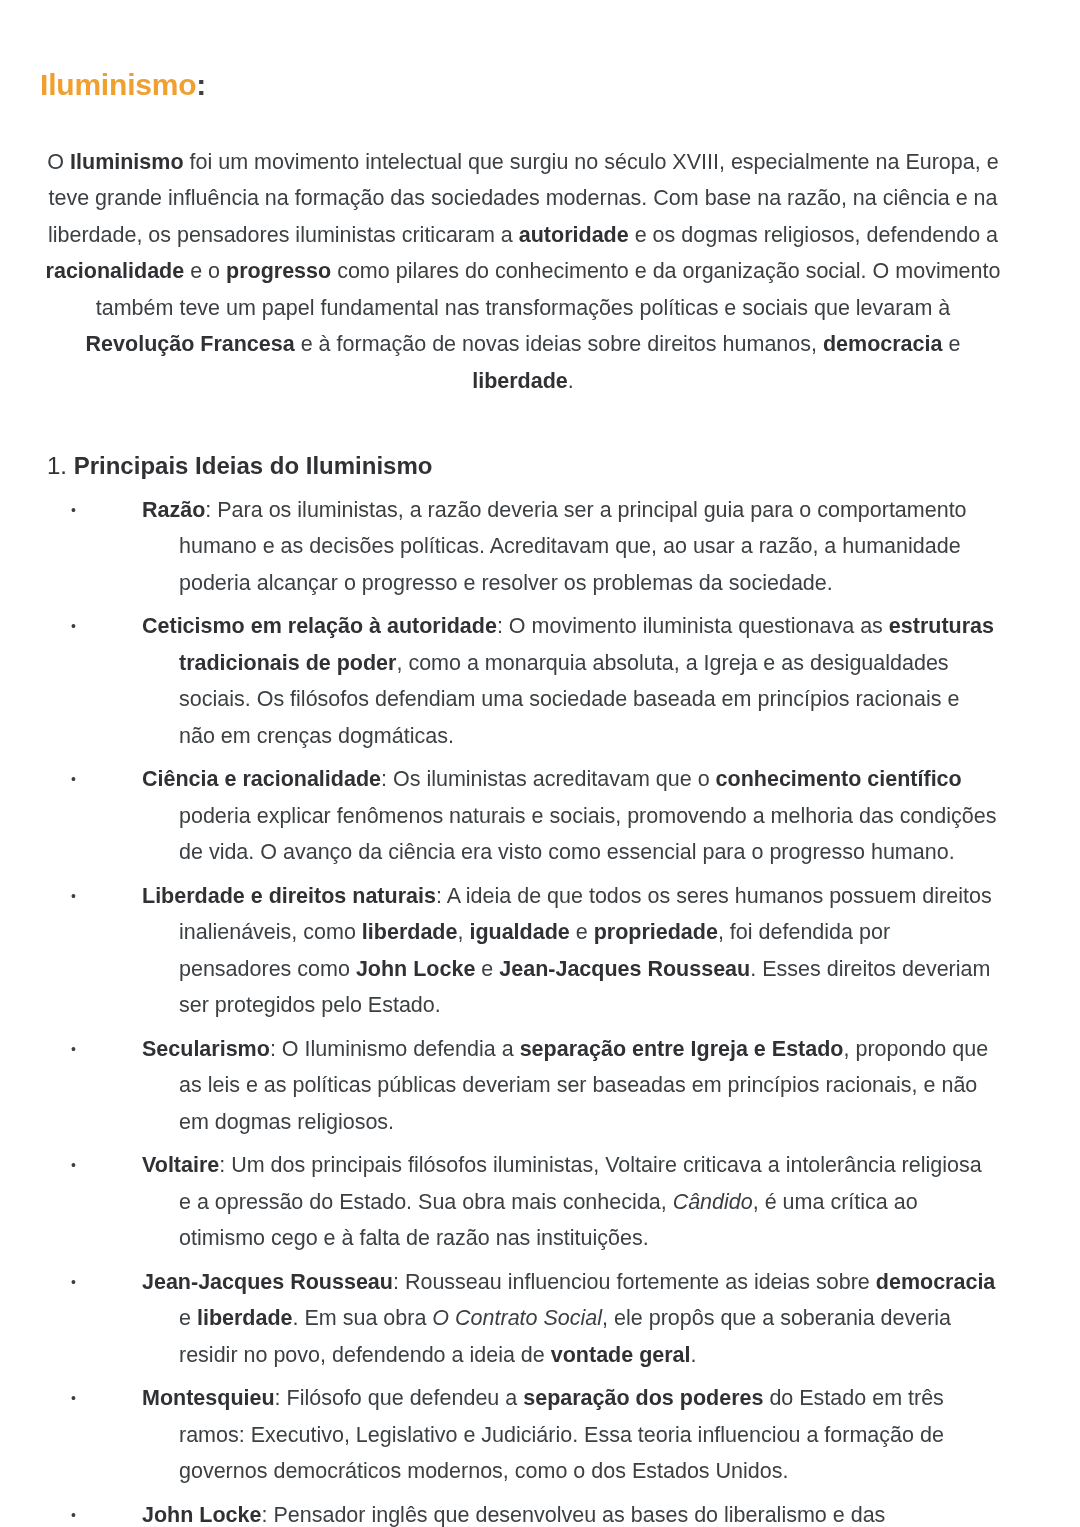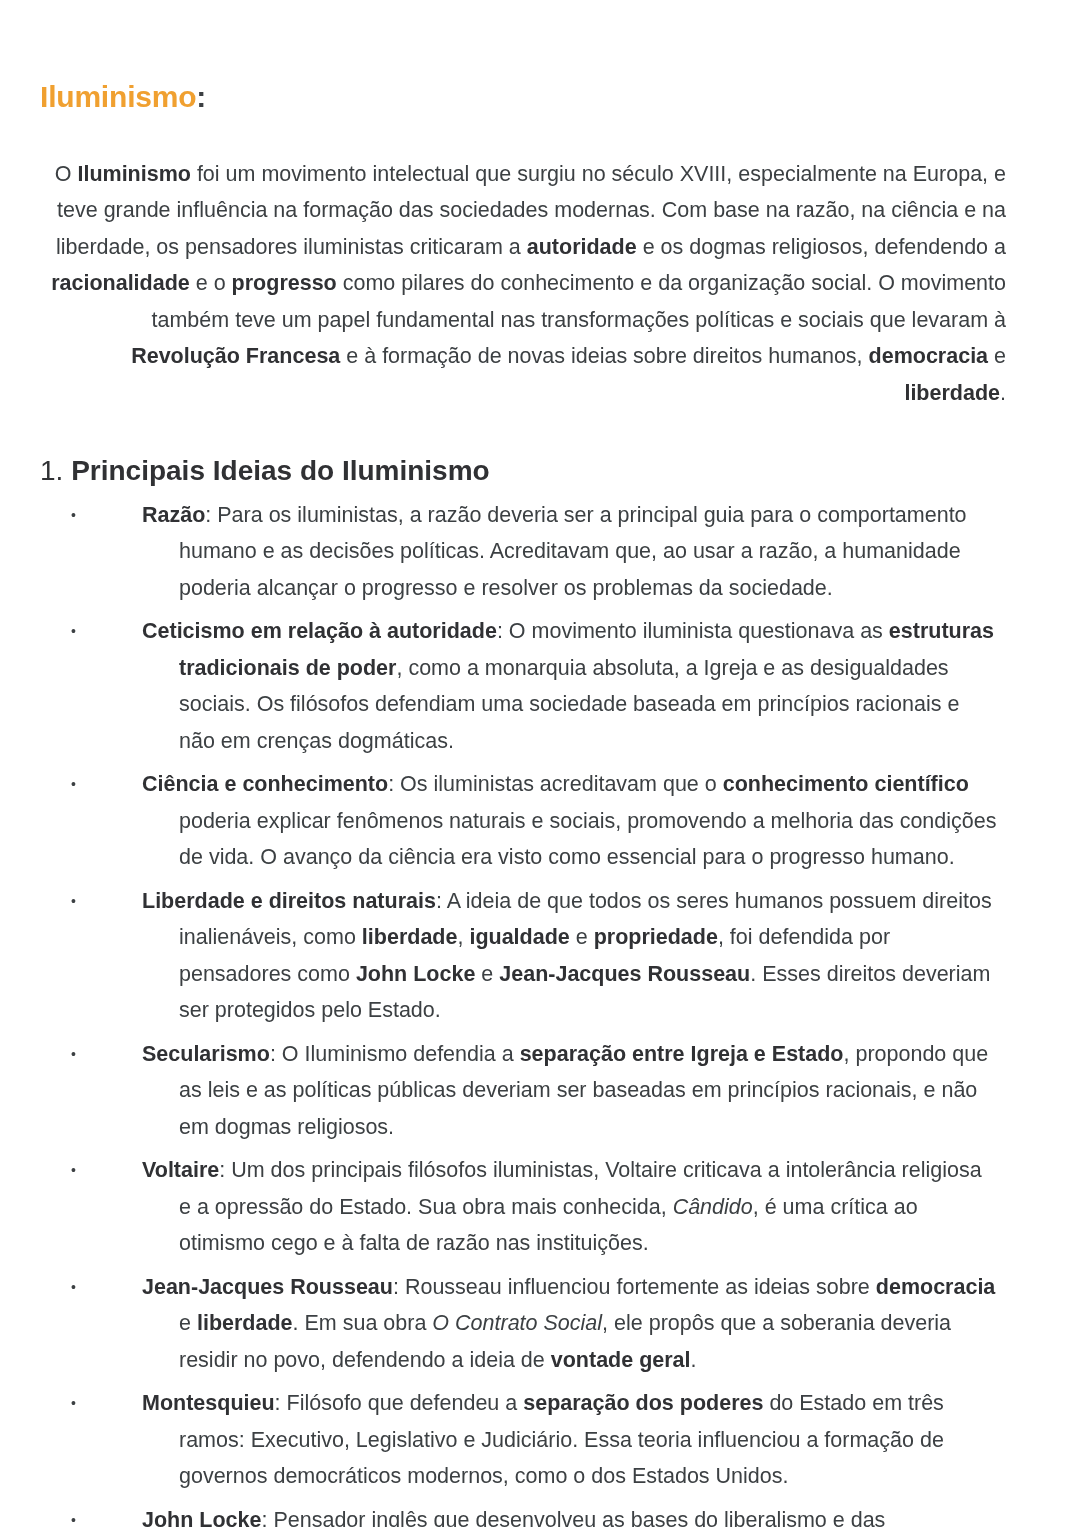--- a/index.html
+++ b/index.html
@@ -15,21 +15,21 @@
     font-family: "Liberation Sans", "DejaVu Sans", sans-serif;
     color: #3c4043;
     -webkit-font-smoothing: antialiased;
   }
 
   .page {
     position: relative;
     width: 1056px;
     height: 1527px;
     box-sizing: border-box;
-    padding: 16px 50px 0 40px;
+    padding: 4px 50px 0 40px;
     background: #ffffff;
   }
 
   
   .doc-title {
     margin: 0;
     padding-top: 62px;
     font-size: 30px;
     line-height: 1.25;
     font-weight: 700;
@@ -44,34 +44,34 @@
   }
 
   
   .intro {
     margin: 0;
     padding-top: 40px;
     font-size: 21.5px;
     line-height: 36.5px;
     color: #3c4043;
     max-width: 995px;
-    text-align: right;
+    text-align: center;
   }
   .intro b, .section-head b, .bullet b {
     font-weight: 700;
     color: #303134;
   }
 
   
   .section {
     margin: 0;
   }
   .section-head {
-    margin: 0;
-    font-size: 28px;
+    margin: 7px;
+    font-size: 24px;
     line-height: 36.5px;
     font-weight: 400;
     color: #303134;
   }
   .section-1 { padding-top: 42px; }
   .section-2 { padding-top: 45px; }
 
   
   .bullets {
     margin: 0;
@@ -111,21 +111,21 @@
 
   <p class="intro">O <b>Iluminismo</b> foi um movimento intelectual que surgiu no século XVIII, especialmente na Europa, e teve grande influência na formação das sociedades modernas. Com base na razão, na ciência e na liberdade, os pensadores iluministas criticaram a <b>autoridade</b> e os dogmas religiosos, defendendo a <b>racionalidade</b> e o <b>progresso</b> como pilares do conhecimento e da organização social. O movimento também teve um papel fundamental nas transformações políticas e sociais que levaram à <b>Revolução Francesa</b> e à formação de novas ideias sobre direitos humanos, <b>democracia</b> e <b>liberdade</b>.</p>
 
   <div class="section">
     <p class="section-head section-1">
       <span>1. </span><b>Principais Ideias do Iluminismo</b>
     </p>
     <div class="bullets">
         <p class="bullet"><span class="marker"><span class="dot">•</span></span><b>Razão</b><span>: Para os iluministas, a razão deveria ser a principal guia para o comportamento humano e as decisões políticas. Acreditavam que, ao usar a razão, a humanidade poderia alcançar o progresso e resolver os problemas da sociedade.</span></p>
         <p class="bullet"><span class="marker"><span class="dot">•</span></span><b>Ceticismo em relação à autoridade</b><span>: O movimento iluminista questionava as <b>estruturas tradicionais de poder</b>, como a monarquia absoluta, a Igreja e as desigualdades sociais. Os filósofos defendiam uma sociedade baseada em princípios racionais e não em crenças dogmáticas.</span></p>
-        <p class="bullet"><span class="marker"><span class="dot">•</span></span><b>Ciência e conhecimento</b><span>: Os iluministas acreditavam que o <b>conhecimento científico</b> poderia explicar fenômenos naturais e sociais, promovendo a melhoria das condições de vida. O avanço da ciência era visto como essencial para o progresso humano.</span></p>
+        <p class="bullet"><span class="marker"><span class="dot">•</span></span><b>Ciência e racionalidade</b><span>: Os iluministas acreditavam que o <b>conhecimento científico</b> poderia explicar fenômenos naturais e sociais, promovendo a melhoria das condições de vida. O avanço da ciência era visto como essencial para o progresso humano.</span></p>
         <p class="bullet"><span class="marker"><span class="dot">•</span></span><b>Liberdade e direitos naturais</b><span>: A ideia de que todos os seres humanos possuem direitos inalienáveis, como <b>liberdade</b>, <b>igualdade</b> e <b>propriedade</b>, foi defendida por pensadores como <b>John Locke</b> e <b>Jean-Jacques Rousseau</b>. Esses direitos deveriam ser protegidos pelo Estado.</span></p>
         <p class="bullet"><span class="marker"><span class="dot">•</span></span><b>Secularismo</b><span>: O Iluminismo defendia a <b>separação entre Igreja e Estado</b>, propondo que as leis e as políticas públicas deveriam ser baseadas em princípios racionais, e não em dogmas religiosos.</span></p>
       </div>
   </div>
 
   <div class="section">
     <div class="bullets">
         <p class="bullet"><span class="marker"><span class="dot">•</span></span><b>Voltaire</b><span>: Um dos principais filósofos iluministas, Voltaire criticava a intolerância religiosa e a opressão do Estado. Sua obra mais conhecida, <i>Cândido</i>, é uma crítica ao otimismo cego e à falta de razão nas instituições.</span></p>
         <p class="bullet"><span class="marker"><span class="dot">•</span></span><b>Jean-Jacques Rousseau</b><span>: Rousseau influenciou fortemente as ideias sobre <b>democracia</b> e <b>liberdade</b>. Em sua obra <i>O Contrato Social</i>, ele propôs que a soberania deveria residir no povo, defendendo a ideia de <b>vontade geral</b>.</span></p>
         <p class="bullet"><span class="marker"><span class="dot">•</span></span><b>Montesquieu</b><span>: Filósofo que defendeu a <b>separação dos poderes</b> do Estado em três ramos: Executivo, Legislativo e Judiciário. Essa teoria influenciou a formação de governos democráticos modernos, como o dos Estados Unidos.</span></p>

